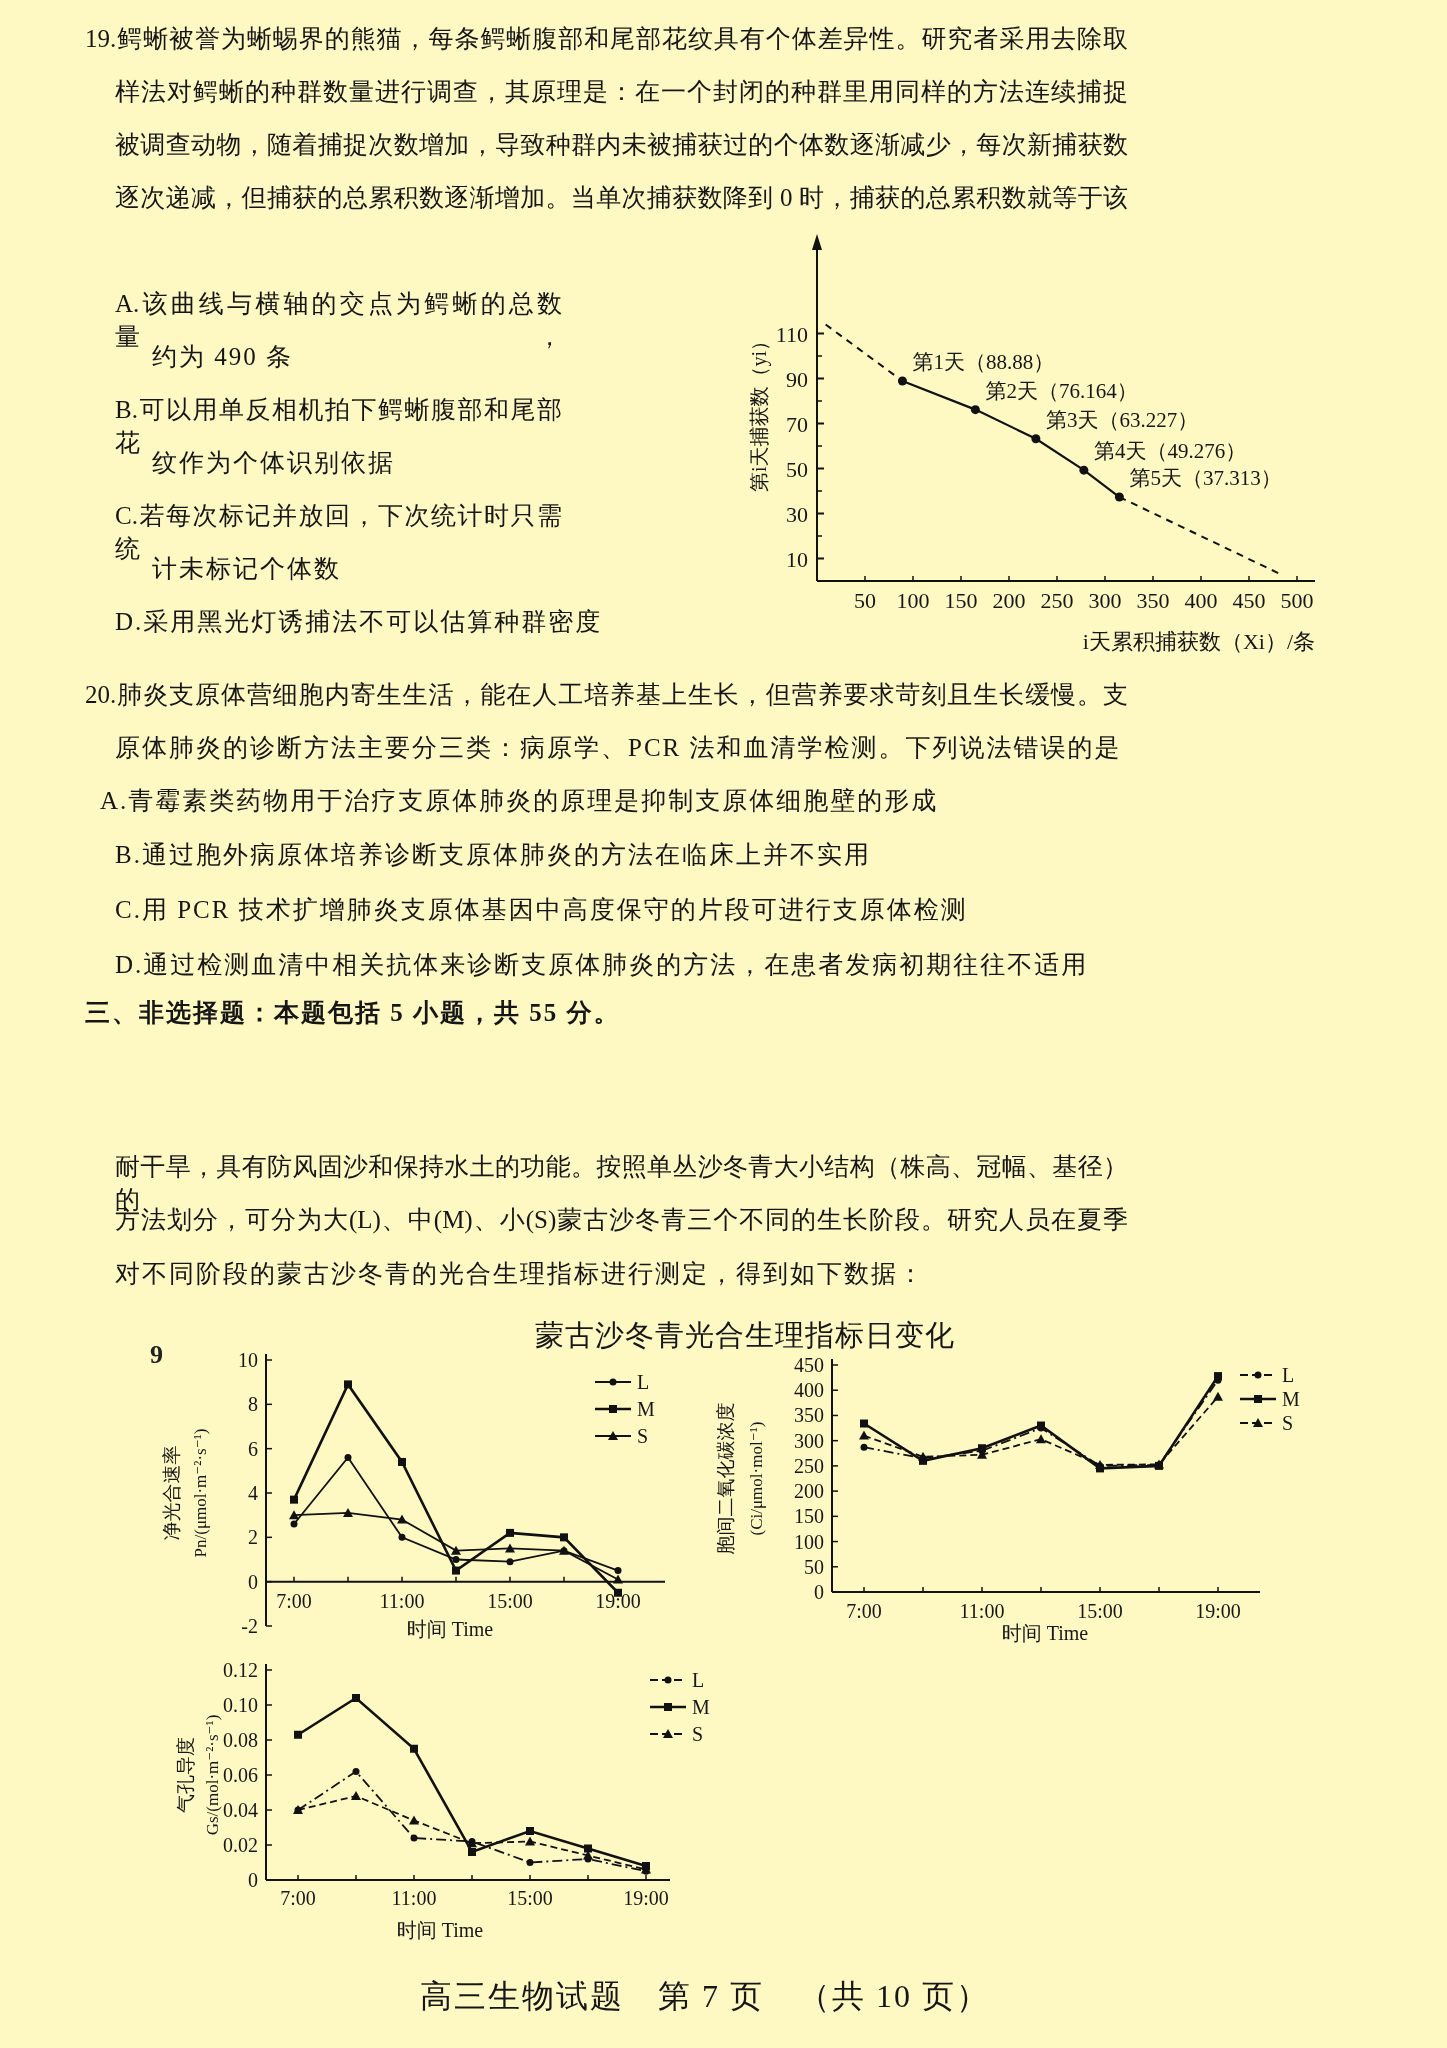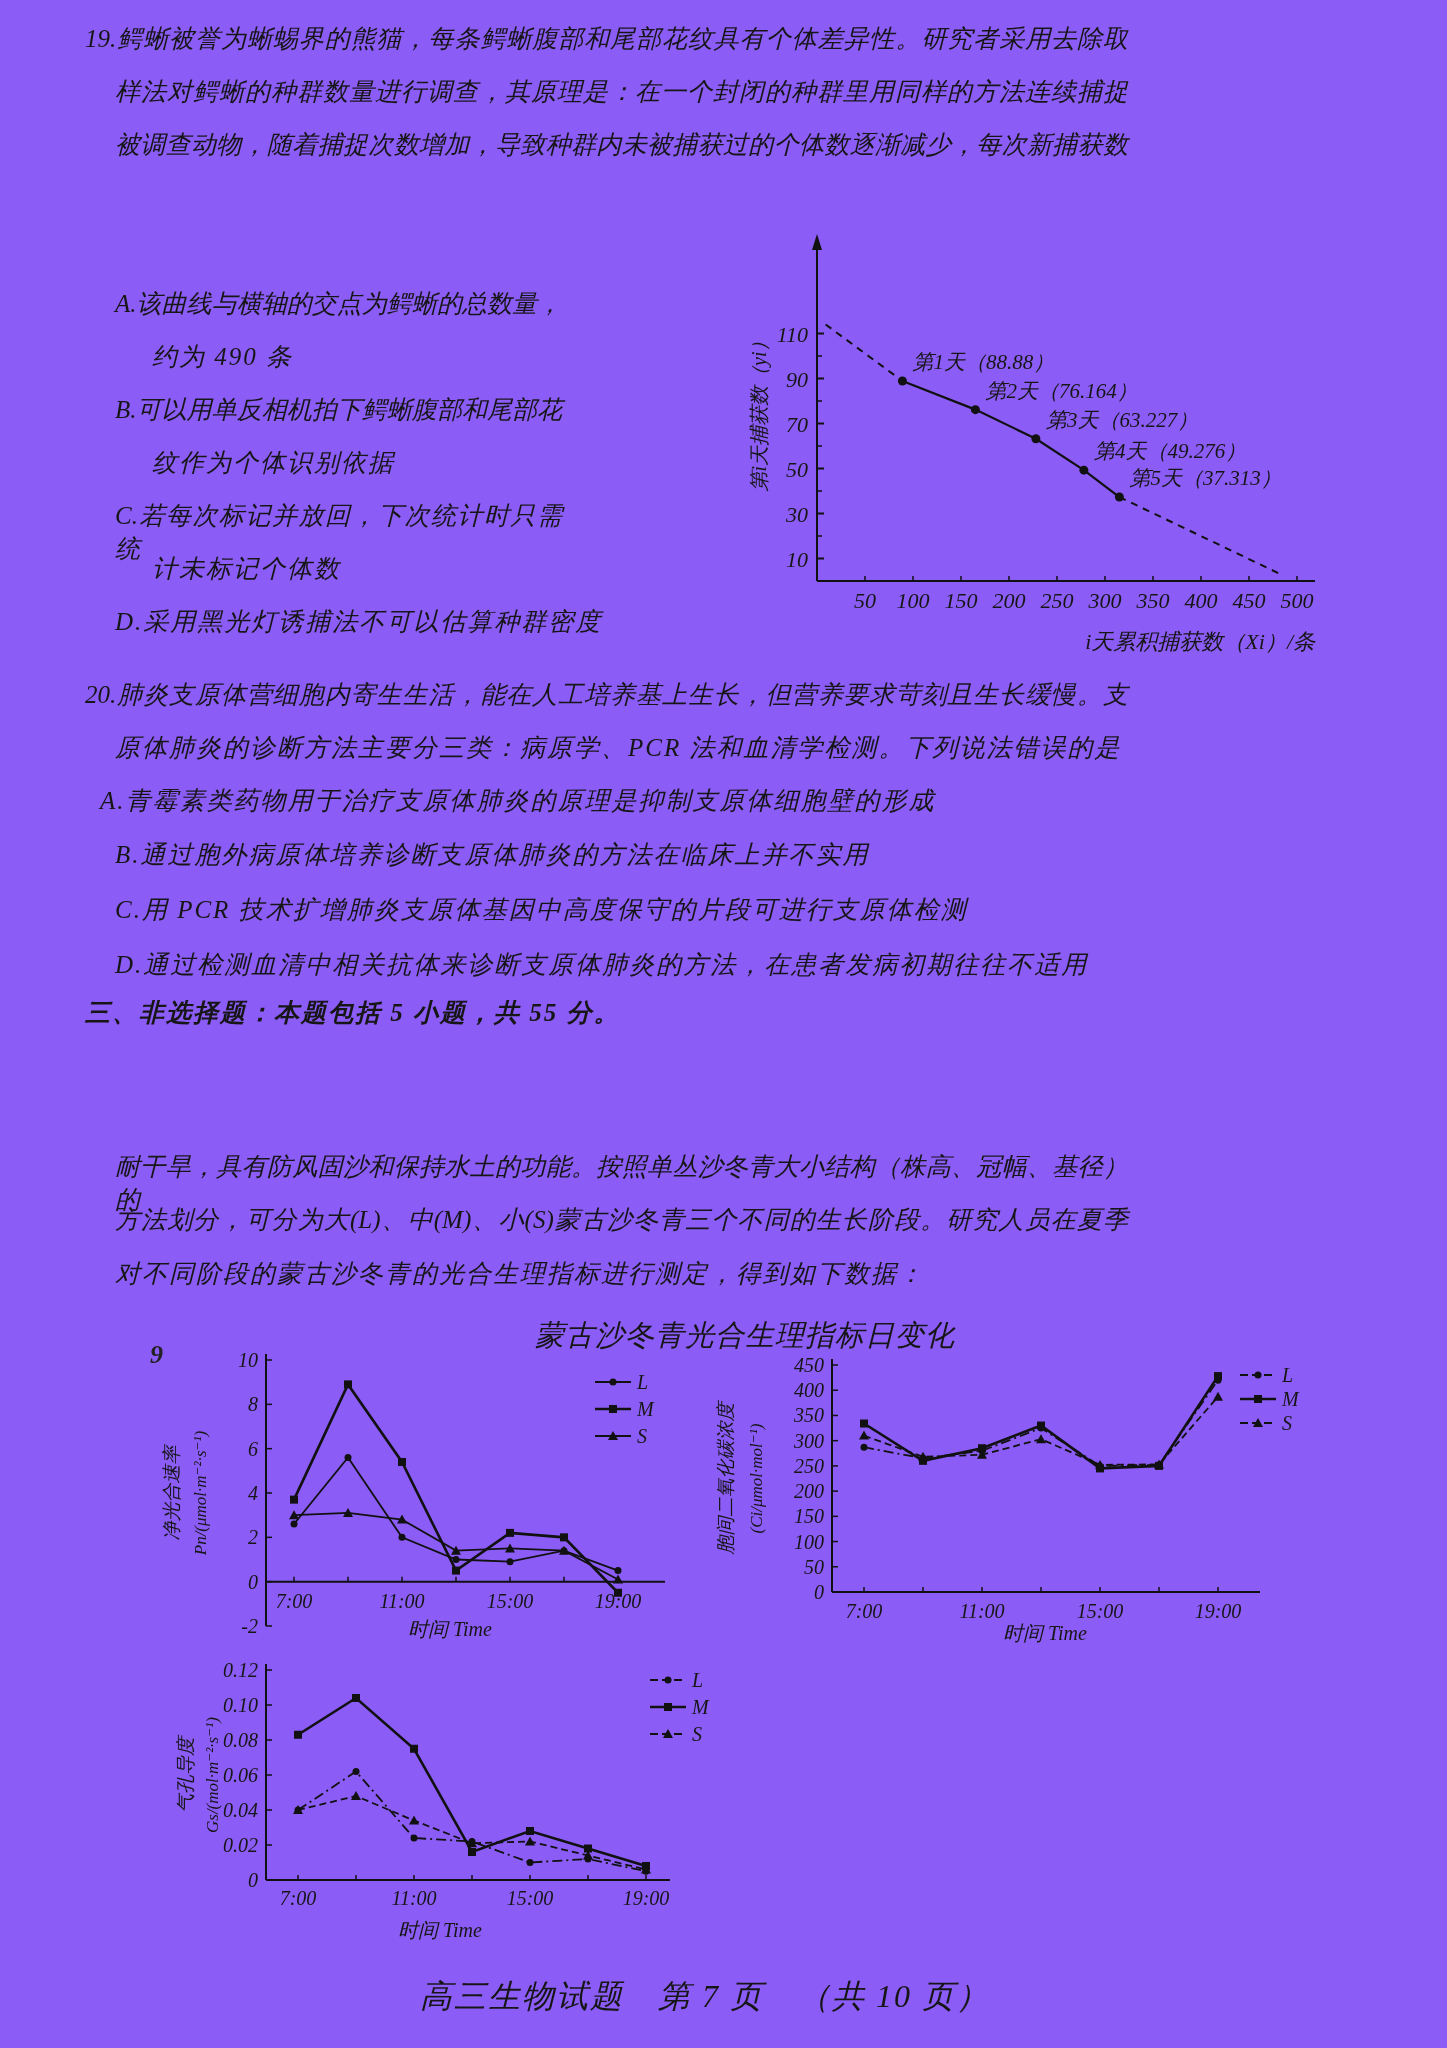--- a/index.html
+++ b/index.html
@@ -1,37 +1,38 @@
 <!DOCTYPE html>
 <html><head>
 <meta charset="utf-8">
 <style>
   html,body{margin:0;padding:0;background:#d8d8d4;}
-  #page{position:relative;width:1447px;height:2048px;background:#8b5cf6;margin:0 auto;
-        font-family:"Liberation Serif","DejaVu Serif",serif;color:#161616;overflow:hidden;font-style:italic;}
+  #page{position:relative;width:1447px;height:2048px;background:#fef9c3;margin:0 auto;
+        font-family:"Liberation Serif","DejaVu Serif",serif;color:#161616;overflow:hidden;}
   .tl{position:absolute;font-size:25px;font-weight:500;letter-spacing:2px;white-space:nowrap;color:#161616;}
   .jl{white-space:normal;letter-spacing:0;text-align:justify;text-align-last:justify;}
   .first{left:85px;width:1043px;}
   .cont{left:115px;width:1013px;}
   .opt{left:115px;width:447px;white-space:normal;letter-spacing:0;text-align:justify;text-align-last:justify;}
   .opt2{left:152px;}
   .bold{font-weight:700;}
   .center{text-align-last:center;}
   .chart{position:absolute;}
   svg text{font-family:"Liberation Serif","DejaVu Serif",serif;fill:#161616;}
   .artifact{position:absolute;font-weight:700;font-size:26px;color:#222;}
 </style>
 </head>
 <body>
 
 <div id="page">
 
   <div class="tl jl first" style="top:22px">19.鳄蜥被誉为蜥蜴界的熊猫，每条鳄蜥腹部和尾部花纹具有个体差异性。研究者采用去除取</div>
   <div class="tl jl cont" style="top:75px">样法对鳄蜥的种群数量进行调查，其原理是：在一个封闭的种群里用同样的方法连续捕捉</div>
   <div class="tl jl cont" style="top:128px">被调查动物，随着捕捉次数增加，导致种群内未被捕获过的个体数逐渐减少，每次新捕获数</div>
+  <div class="tl jl cont" style="top:181px">逐次递减，但捕获的总累积数逐渐增加。当单次捕获数降到 0 时，捕获的总累积数就等于该</div>
 
   <div class="tl opt" style="top:287px">A.该曲线与横轴的交点为鳄蜥的总数量，</div>
   <div class="tl opt2" style="top:340px">约为 490 条</div>
   <div class="tl opt" style="top:393px">B.可以用单反相机拍下鳄蜥腹部和尾部花</div>
   <div class="tl opt2" style="top:446px">纹作为个体识别依据</div>
   <div class="tl opt" style="top:499px">C.若每次标记并放回，下次统计时只需统</div>
   <div class="tl opt2" style="top:552px">计未标记个体数</div>
   <div class="tl" style="left:115px;top:605px">D.采用黑光灯诱捕法不可以估算种群密度</div>
 
   <div class="chart" style="left:580px;top:228px;width:780px;height:440px"><svg viewBox="0 0 780 440" width="780" height="440">

